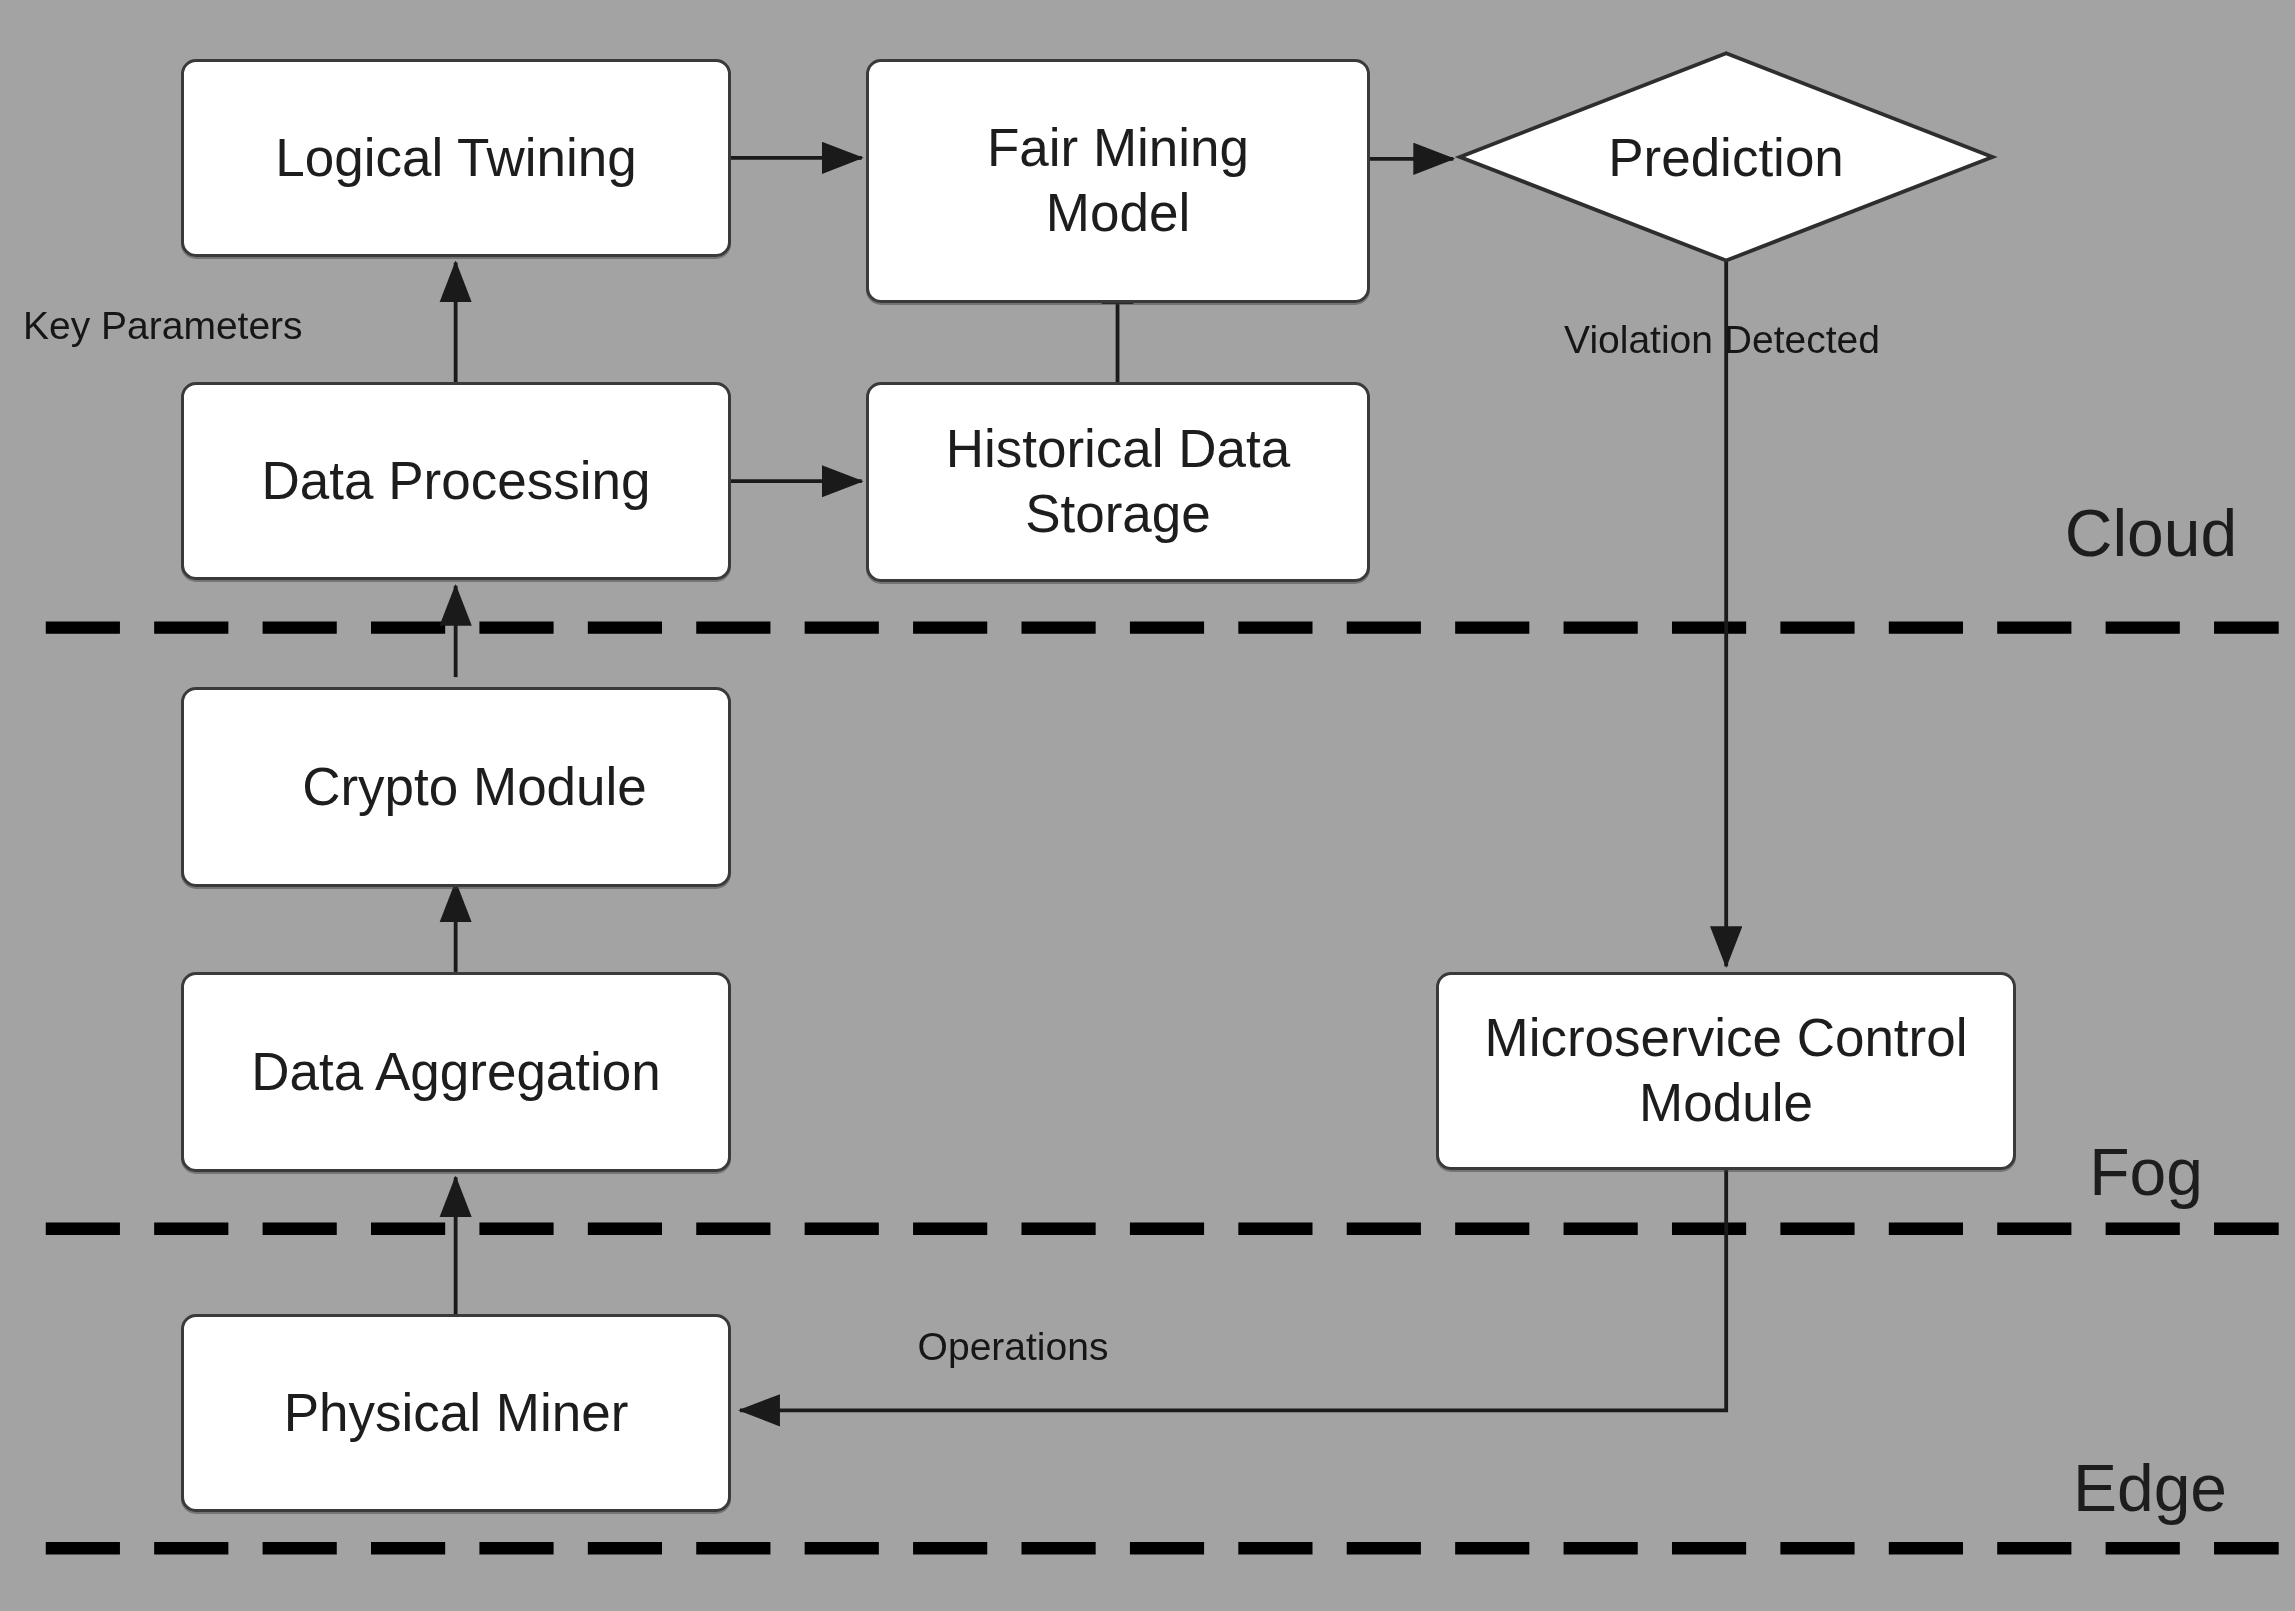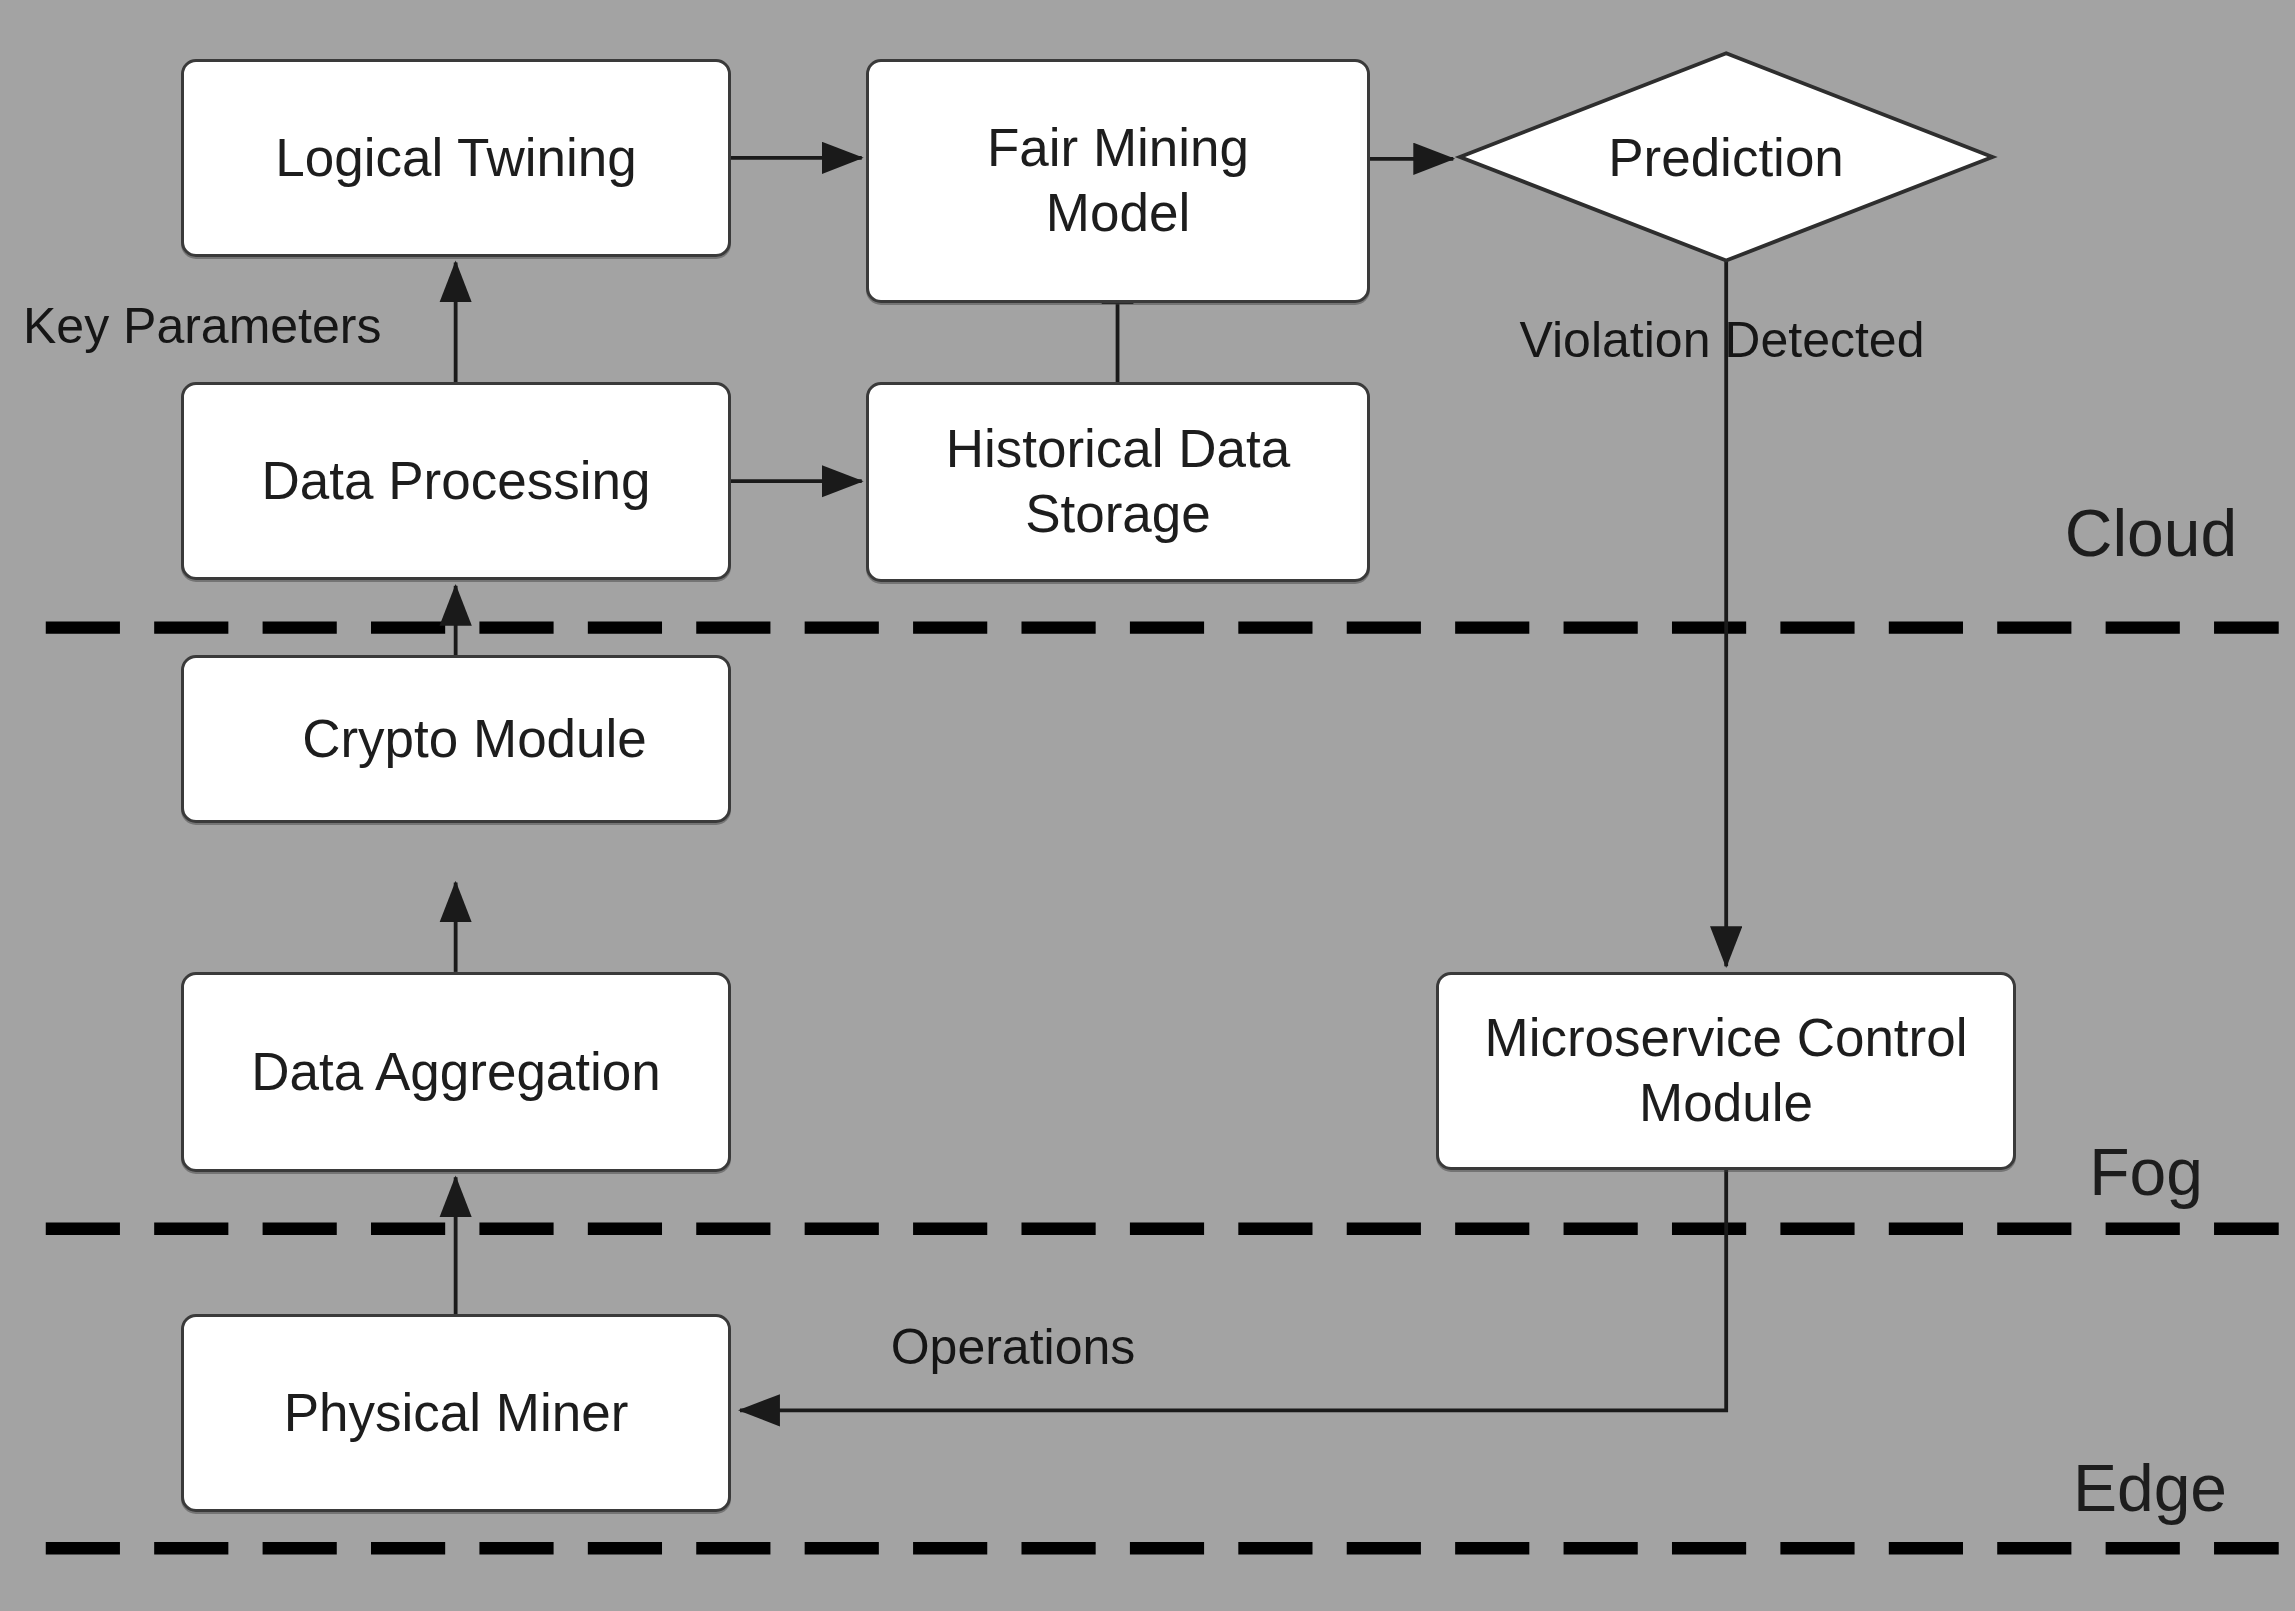--- a/index.html
+++ b/index.html
@@ -36,21 +36,21 @@
     box-shadow: 0 1.9px 0 rgba(60,60,60,0.45);
   }
   .node .lbl {
     font-size: 53px;
     line-height: 1.22;
     white-space: pre-line;
     color: #1d1d1d;
   }
   .annot {
     position: absolute;
-    font-size: 50px;
+    font-size: 39px;
     line-height: 1.1;
     color: #161616;
     white-space: nowrap;
   }
   .layer-lbl {
     position: absolute;
     font-size: 66px;
     line-height: 1.1;
     color: #1d1d1d;
     transform: translate(-50%, -50%);
@@ -110,21 +110,21 @@
 
   <div class="node" style="left:181px; top:382px; width:550px; height:198px;">
     <span class="lbl">Data Processing</span>
   </div>
 
   <div class="node" style="left:866px; top:382px; width:504px; height:200px;">
     <span class="lbl">Historical Data
 Storage</span>
   </div>
 
-  <div class="node" style="left:181px; top:655px; width:550px; height:168px;padding-left:37px;">
+  <div class="node" style="left:181px; top:687px; width:550px; height:200px;padding-left:37px;">
     <span class="lbl">Crypto Module</span>
   </div>
 
   <div class="node" style="left:181px; top:972px; width:550px; height:200px;border-radius:15px;">
     <span class="lbl">Data Aggregation</span>
   </div>
 
   <div class="node" style="left:1436px; top:972px; width:580px; height:198px;">
     <span class="lbl">Microservice Control
 Module</span>

